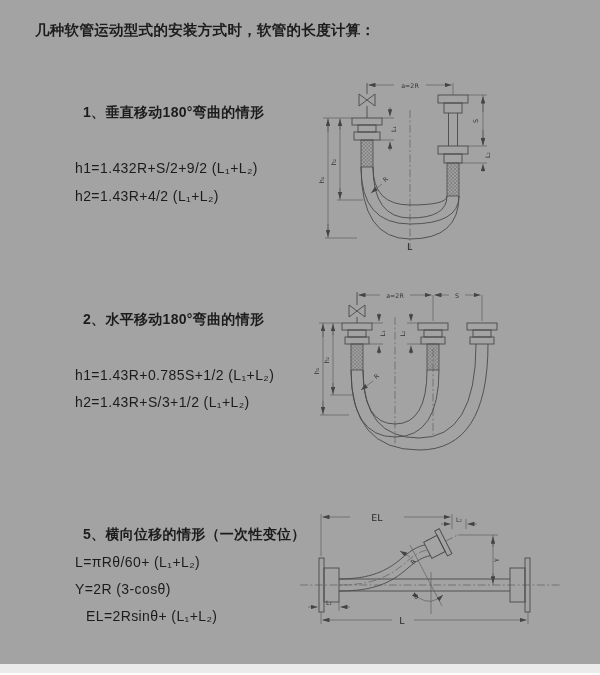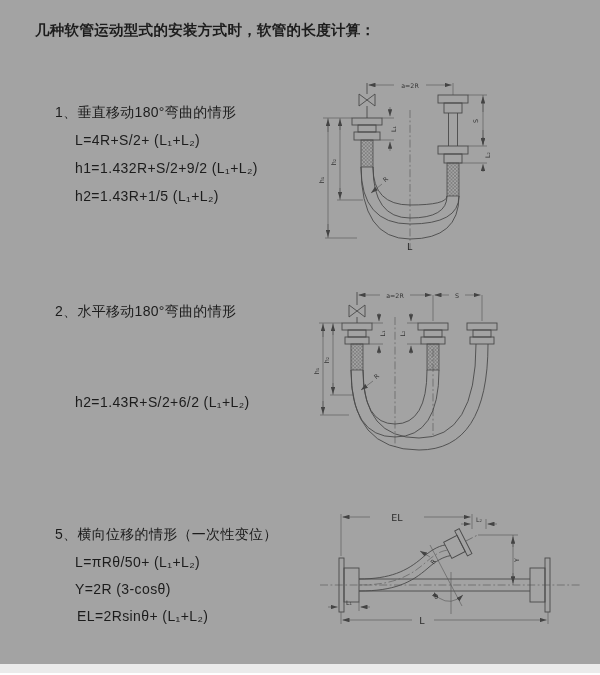--- a/index.html
+++ b/index.html
@@ -1,49 +1,49 @@
 <!DOCTYPE html>
 <html><head>
 <meta charset="utf-8">
 <style>
   html,body{margin:0;padding:0;background:#ffffff;}
   .page{position:relative;width:600px;height:673px;background:#a3a3a3;overflow:hidden;
         font-family:"Liberation Sans","DejaVu Sans",sans-serif;color:#1c1c1c;}
   .txt{position:absolute;white-space:nowrap;font-size:14px;letter-spacing:.3px;}
   .title{font-weight:700;font-size:14.5px;}
-  .heading{font-weight:400;}
+  .heading{font-weight:700;margin-left:28px;}
   .formula{font-weight:400;letter-spacing:.4px;}
   .diag{position:absolute;}
   svg{overflow:visible;display:block;}
   .ln{stroke:#4a4a4a;stroke-width:.9;fill:none;stroke-linecap:butt;}
   .dim{stroke:#555555;stroke-width:.6;fill:none;}
   .dash{stroke-dasharray:8 2.5 1.8 2.5;}
   .dt{font-family:"DejaVu Sans","Liberation Sans",sans-serif;font-size:6.3px;fill:#333;}
   .dtb{font-family:"DejaVu Sans","Liberation Sans",sans-serif;font-size:9.5px;fill:#2b2b2b;}
   .strip{position:absolute;left:0;right:0;bottom:0;height:9px;background:#ebebeb;}
 </style>
 </head>
 <body>
 
 <div class="page">
 
   <div class="txt title" style="left:35px;top:21px">几种软管运动型式的安装方式时，软管的长度计算：</div>
 
   <div class="txt heading" style="left:55px;top:104px">1、垂直移动180°弯曲的情形</div>
-  <div class="txt formula" style="left:75px;top:132px">L=4R+S/2+ (L₁+L₂)</div>
   <div class="txt formula" style="left:75px;top:160px">h1=1.432R+S/2+9/2 (L₁+L₂)</div>
-  <div class="txt formula" style="left:75px;top:188px">h2=1.43R+1/5 (L₁+L₂)</div>
-
-  <div class="txt heading" style="left:55px;top:303px">2、水平移动180°弯曲的情形</div>
-  <div class="txt formula" style="left:75px;top:394px">h2=1.43R+S/2+6/2 (L₁+L₂)</div>
+  <div class="txt formula" style="left:75px;top:188px">h2=1.43R+4/2 (L₁+L₂)</div>
+
+  <div class="txt heading" style="left:55px;top:311px">2、水平移动180°弯曲的情形</div>
+  <div class="txt formula" style="left:75px;top:367px">h1=1.43R+0.785S+1/2 (L₁+L₂)</div>
+  <div class="txt formula" style="left:75px;top:394px">h2=1.43R+S/3+1/2 (L₁+L₂)</div>
 
   <div class="txt heading" style="left:55px;top:526px">5、横向位移的情形（一次性变位）</div>
-  <div class="txt formula" style="left:75px;top:554px">L=πRθ/50+ (L₁+L₂)</div>
+  <div class="txt formula" style="left:75px;top:554px">L=πRθ/60+ (L₁+L₂)</div>
   <div class="txt formula" style="left:75px;top:581px">Y=2R (3-cosθ)</div>
-  <div class="txt formula" style="left:77px;top:608px">EL=2Rsinθ+ (L₁+L₂)</div>
+  <div class="txt formula" style="left:86px;top:608px">EL=2Rsinθ+ (L₁+L₂)</div>
 
   <div class="diag" style="left:315px;top:78px">
   <svg width="250" height="180" viewBox="0 0 250 180">
     <defs>
       <marker id="d1a" markerWidth="7" markerHeight="4.6" refX="7" refY="2.3" orient="auto" markerUnits="userSpaceOnUse">
         <path d="M0,0 L7,2.3 L0,4.6 Z" fill="#444"></path>
       </marker>
       <pattern id="d1h" patternUnits="userSpaceOnUse" width="3.5" height="3.5">
         <path d="M0,0 L3.5,3.5 M3.5,0 L0,3.5" stroke="#666" stroke-width="0.5"></path>
       </pattern>
@@ -210,21 +210,21 @@
       <line class="dim" x1="7" y1="128" x2="36" y2="128"></line>
       <text class="dt" transform="rotate(-90 6 84)" x="6" y="84" text-anchor="middle">h₁</text>
     </g>
     <g>
       <line class="dim" x1="60" y1="94" x2="48" y2="103" marker-end="url(#d2a)"></line>
       <text class="dt" transform="rotate(-40 65 91)" x="65" y="91" text-anchor="middle">R</text>
     </g>
   </svg>
   </div>
 
-  <div class="diag" style="left:312px;top:502px">
+  <div class="diag" style="left:292px;top:502px">
   <svg width="285" height="145" viewBox="0 0 285 145">
     <defs>
       <marker id="d3a" markerWidth="7" markerHeight="4.6" refX="7" refY="2.3" orient="auto" markerUnits="userSpaceOnUse">
         <path d="M0,0 L7,2.3 L0,4.6 Z" fill="#444"></path>
       </marker>
     </defs>
     <g>
       <line class="dim dash" x1="8" y1="83" x2="268" y2="83"></line>
     </g>
     <g>

